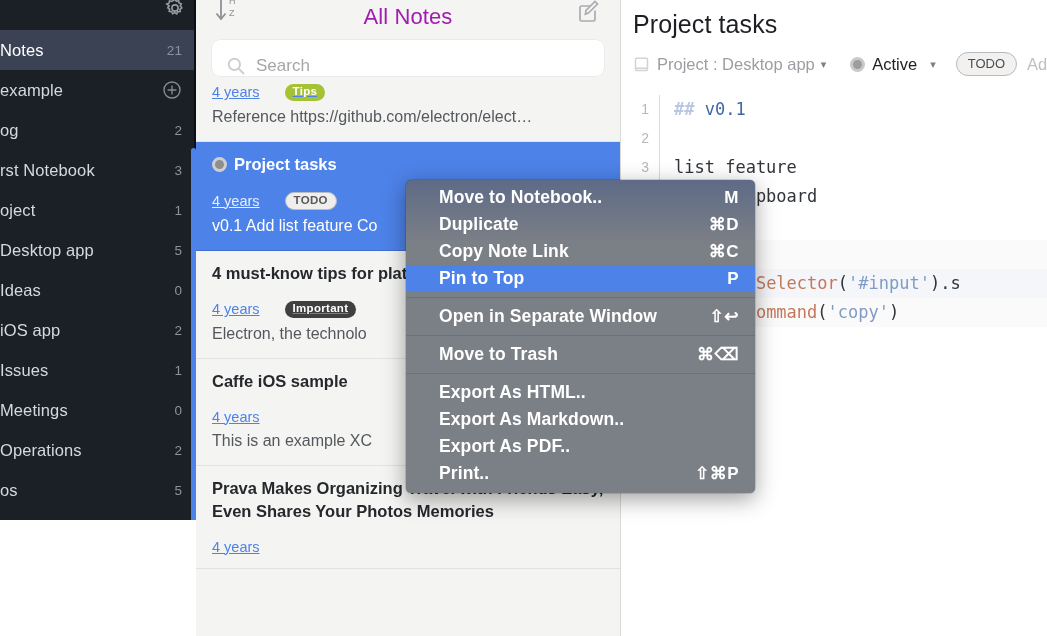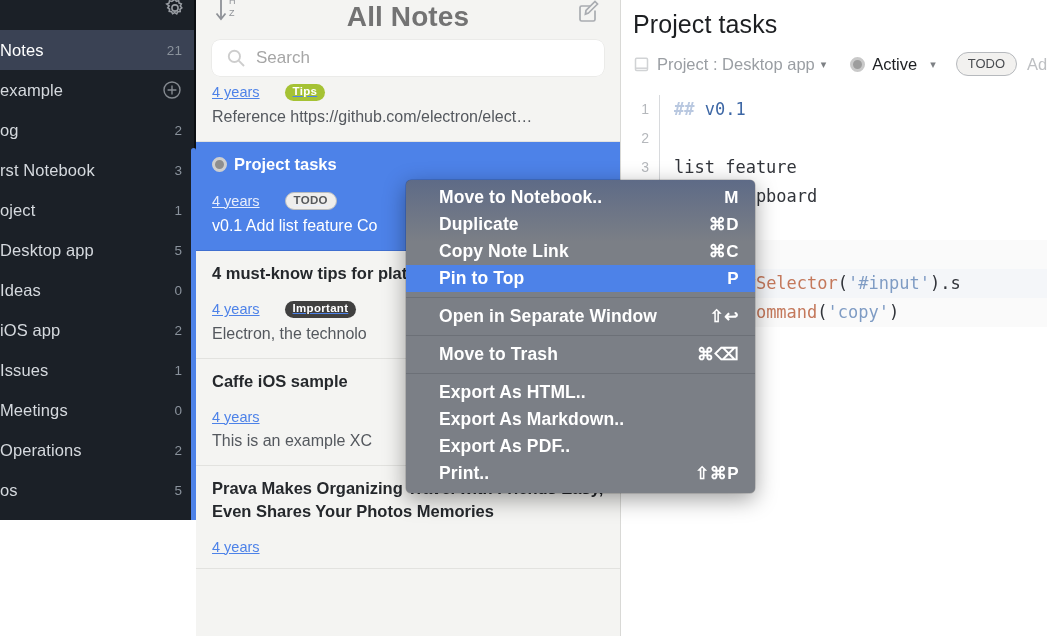--- a/index.html
+++ b/index.html
@@ -55,27 +55,27 @@
   .notelist {
     width: 425px; flex: 0 0 425px; height: 636px;
     background: #f4f4f2;
     position: relative; overflow: hidden;
     border-right: 1px solid #d9d9d6;
   }
   .nl-header {
     height: 34px; position: relative;
     display: flex; align-items: center; justify-content: center;
   }
-  .nl-title { font-size: 28px; color: #737373; font-weight: 700; letter-spacing: .1px; }
+  .nl-title { font-size: 22px; color: #a21caf; font-weight: 400; letter-spacing: .1px; }
   .sort-ico { position: absolute; left: 16px; top: -6px; width: 30px; height: 34px; }
   .compose-ico { position: absolute; right: 18px; top: -4px; width: 28px; height: 30px; }
   .searchwrap { padding: 6px 16px 8px 16px; }
   .searchbox {
     height: 36px; background: #ffffff; border-radius: 8px;
-    display: flex; align-items: center; padding: 0 10px;
+    display: flex; align-items: flex-end; padding: 0 10px;
     box-shadow: 0 0 0 .5px rgba(0,0,0,.07);
   }
   .search-ico { width: 20px; height: 20px; opacity: .42; margin-right: 10px; margin-left: 4px;}
   .search-input {
     border: 0; outline: 0; background: transparent;
     font-family: "Liberation Sans", sans-serif;
     font-size: 17px; color: #3a3a3a; width: 100%;
   }
   .search-input::placeholder { color: #a6a6a6; }
 

